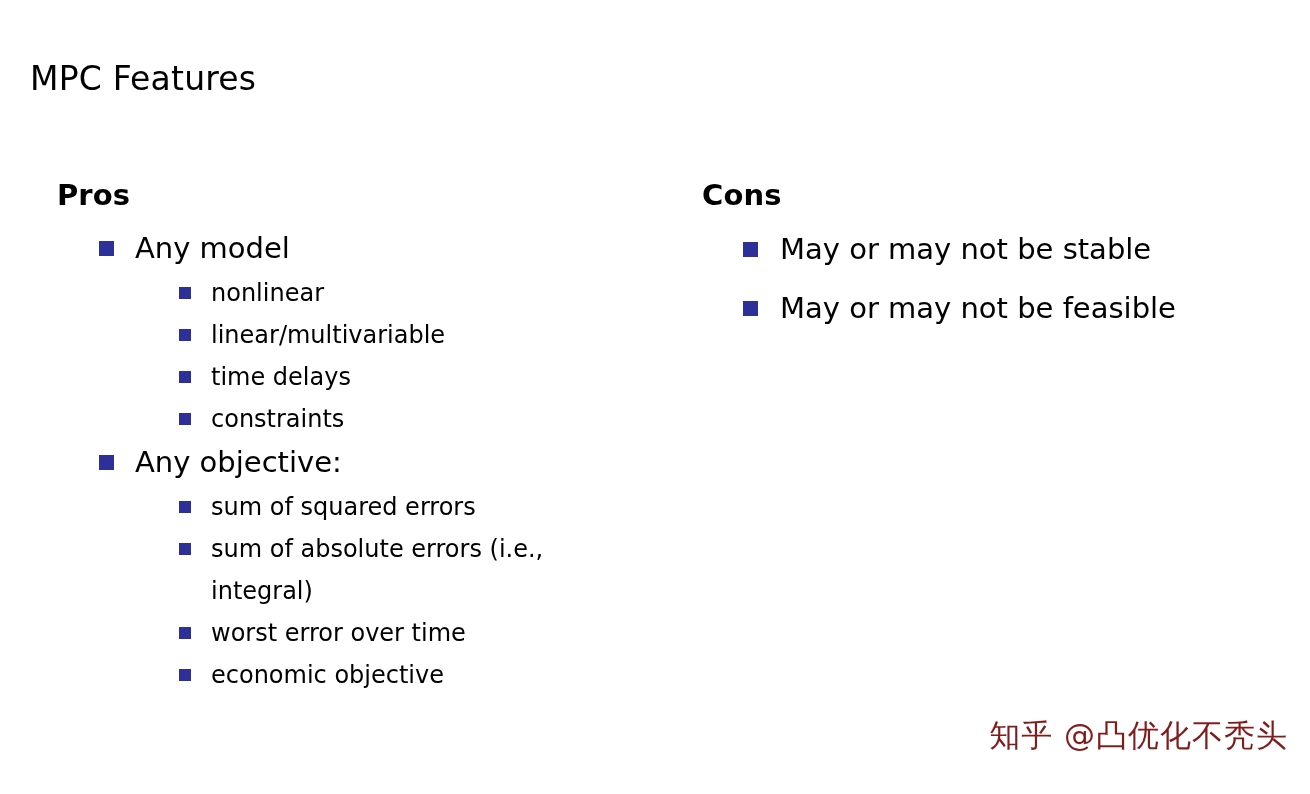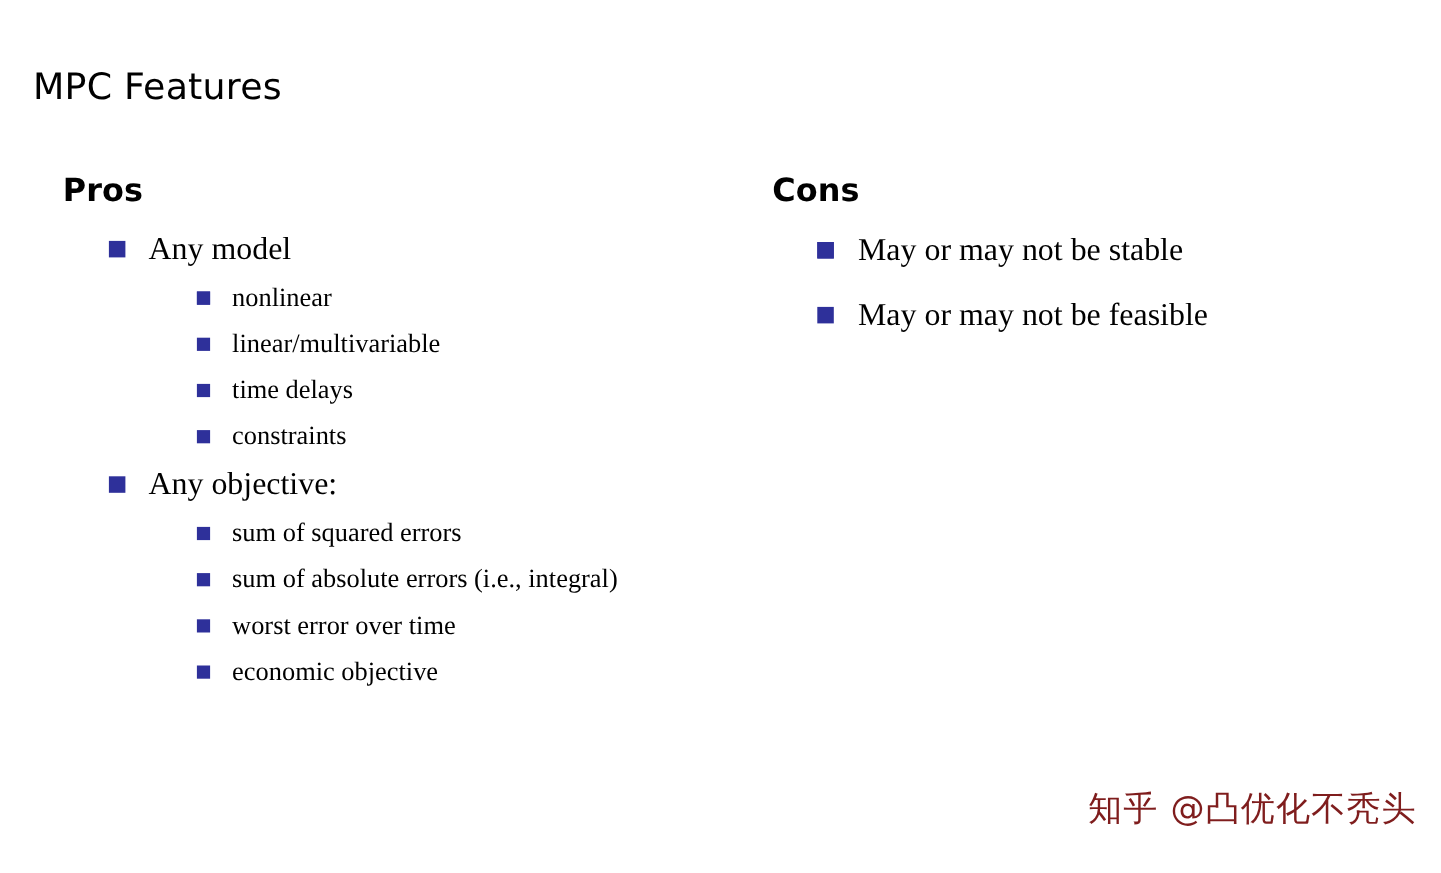--- a/index.html
+++ b/index.html
@@ -31,21 +31,21 @@
     line-height: 60px;
     font-weight: 400;
     color: #000000;
     letter-spacing: 0.2px;
     white-space: nowrap;
   }
 
   
   .column {
     position: absolute;
-    top: 156px;
+    top: 178px;
   }
   .column.left  { left: 57px;  width: 620px; }
   .column.right { left: 702px; width: 590px; }
 
   .col-heading {
     font-size: 29px;
     line-height: 34px;
     font-weight: 700;
     color: #000000;
     margin: 0 0 14px 0;
@@ -67,21 +67,20 @@
   }
 
   li.bitem > .bullet {
     position: absolute;
     display: block;
     background: #2e309a;
   }
 
   li.bitem > .btext {
     display: block;
-    font-family: Liberation Serif, serif;
   }
 
   
   .lvl1 > li.bitem {
     font-size: 29px;
     line-height: 44px;
     padding-left: 78px;
     margin-bottom: 2px;
   }
   .lvl1 > li.bitem > .bullet {

